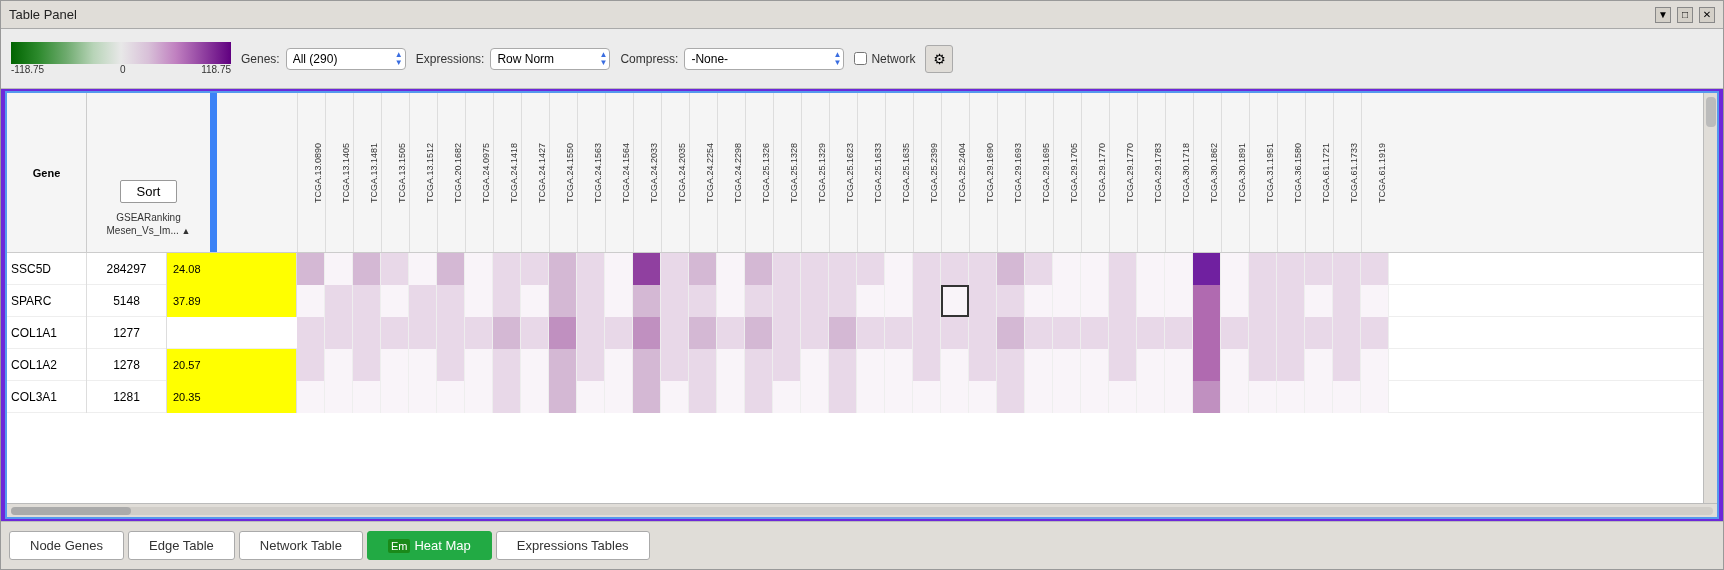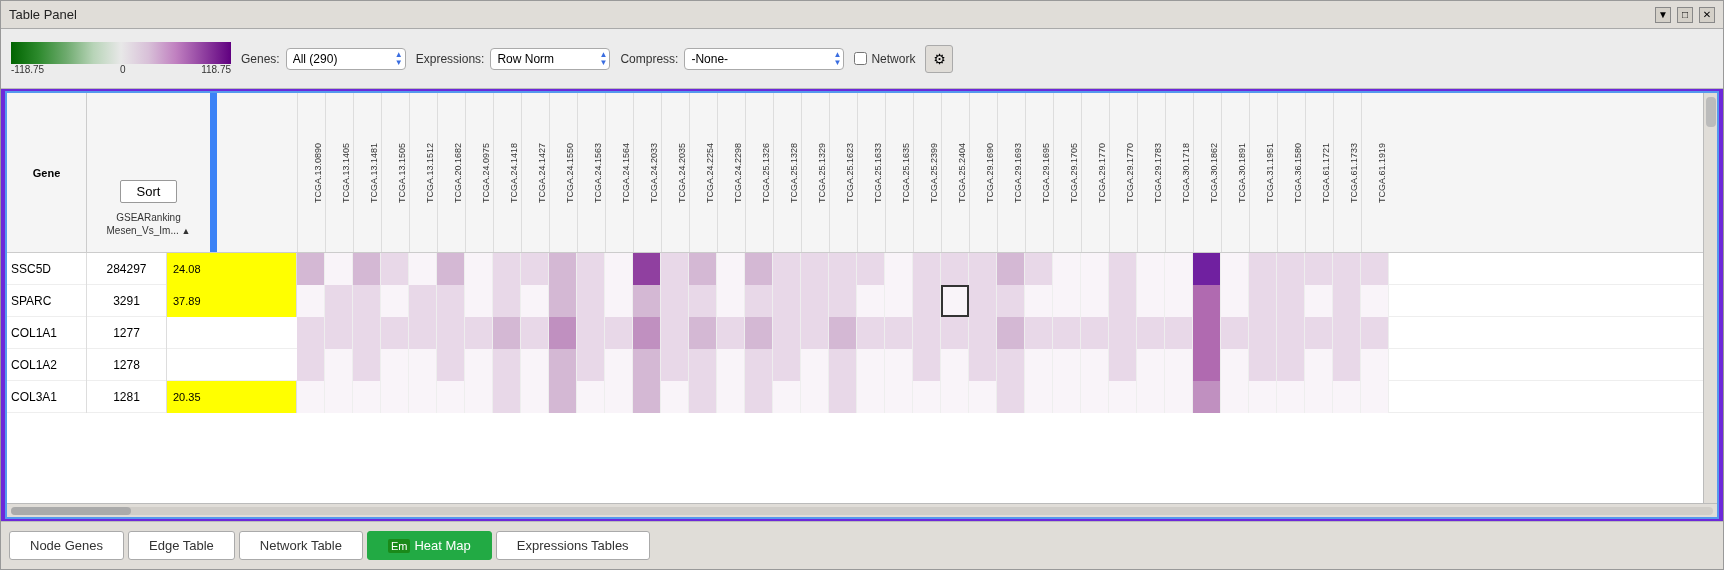--- a/index.html
+++ b/index.html
@@ -423,30 +423,31 @@
         </div>
 
         <div id="fixed-rows">
             <div class="data-row">
     <div class="data-cell gene-cell">SSC5D</div>
     <div class="data-cell desc-cell">284297</div>
     <div class="data-cell sort-value-cell">24.08</div>
   </div>
             <div class="data-row">
     <div class="data-cell gene-cell">SPARC</div>
-    <div class="data-cell desc-cell">3291</div>
+    <div class="data-cell desc-cell">5148</div>
     <div class="data-cell sort-value-cell">37.89</div>
   </div>
             <div class="data-row">
     <div class="data-cell gene-cell">COL1A1</div>
     <div class="data-cell desc-cell">1277</div>
   </div>
             <div class="data-row">
     <div class="data-cell gene-cell">COL1A2</div>
     <div class="data-cell desc-cell">1278</div>
+    <div class="data-cell sort-value-cell">20.57</div>
   </div>
             <div class="data-row">
     <div class="data-cell gene-cell">COL3A1</div>
     <div class="data-cell desc-cell">1281</div>
     <div class="data-cell sort-value-cell">20.35</div>
   </div>
           </div>
       </div>
 
       <div style="flex:1; overflow-x:hidden; display:flex; flex-direction:column;">

